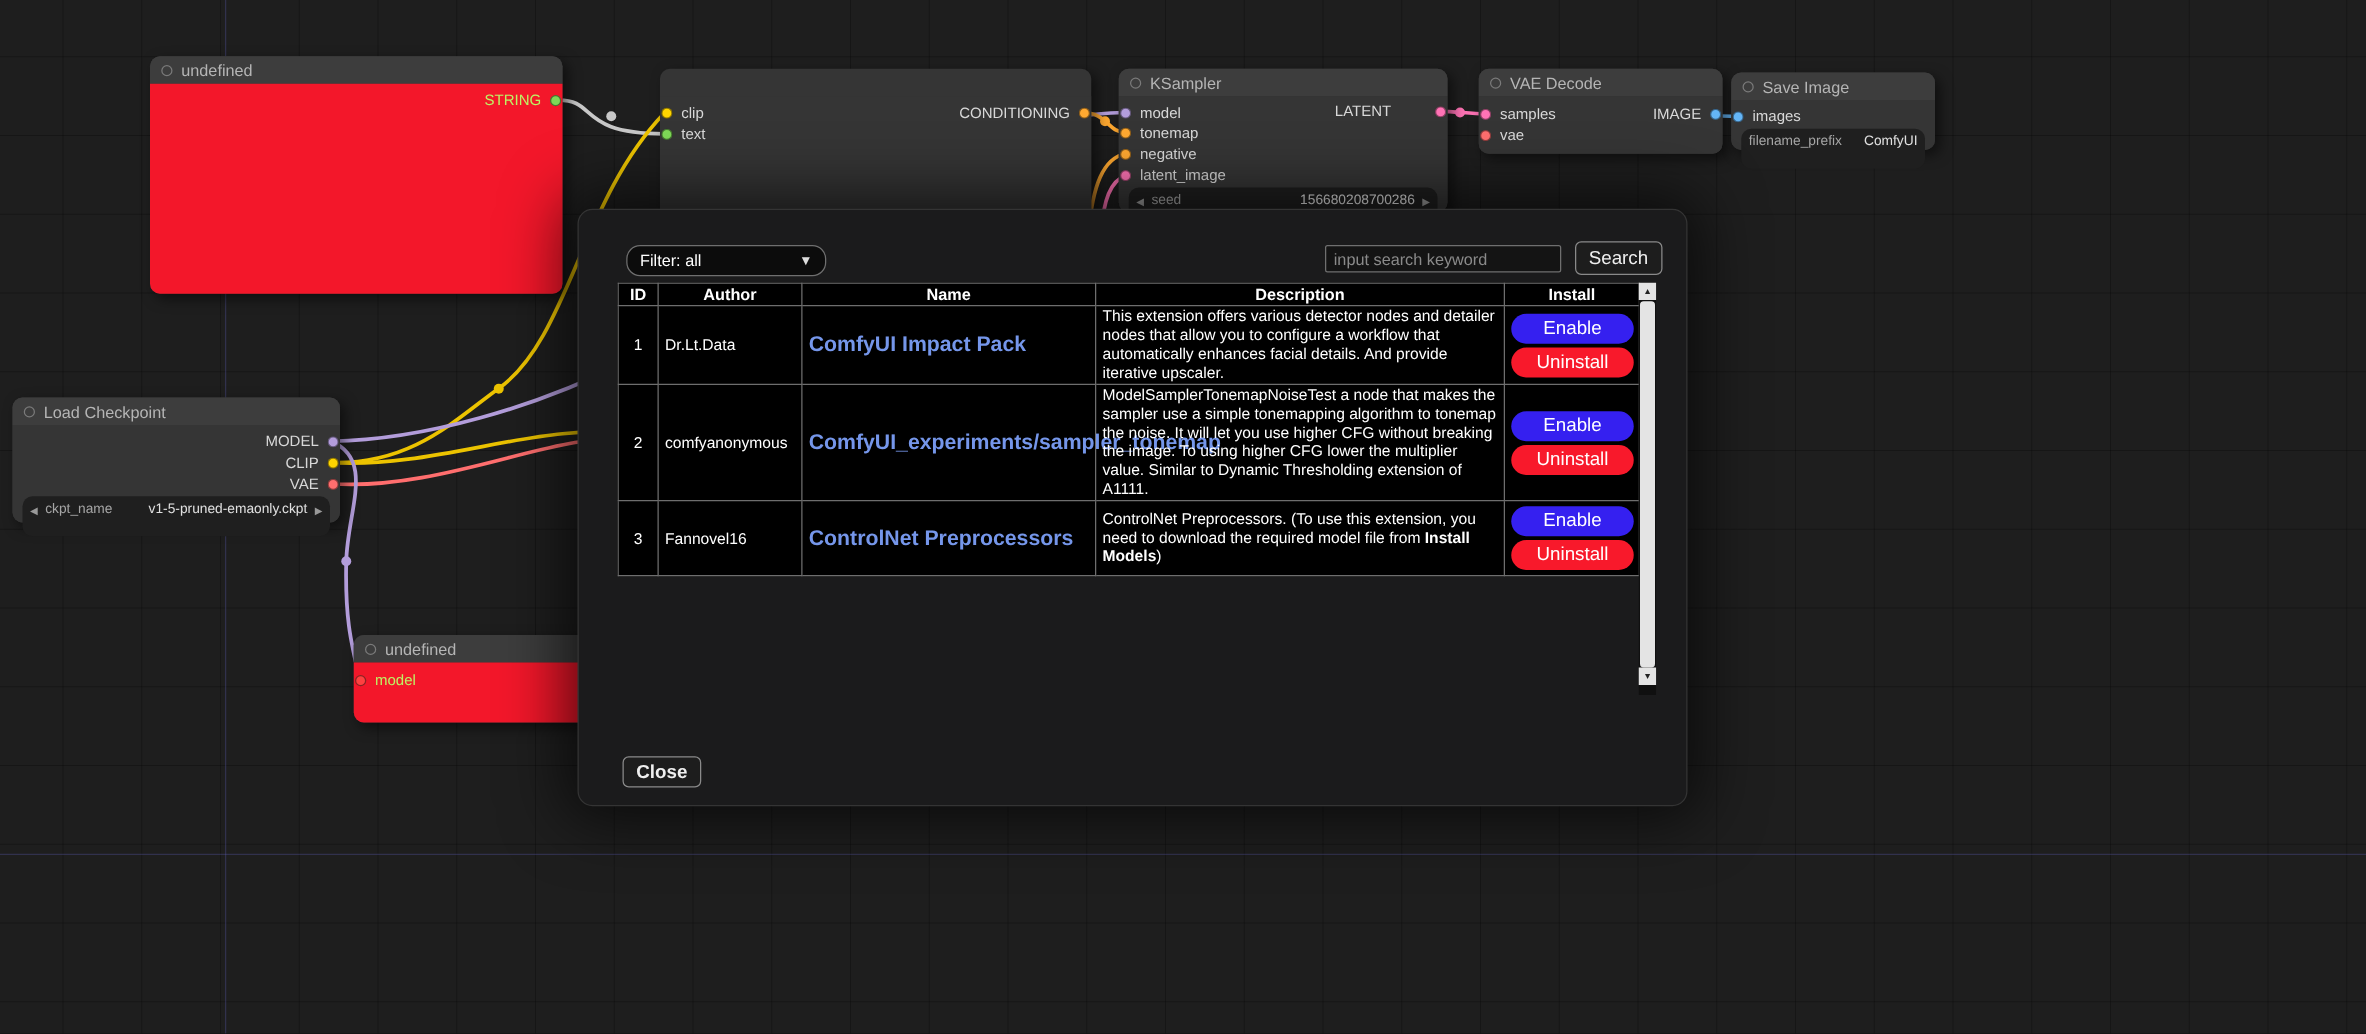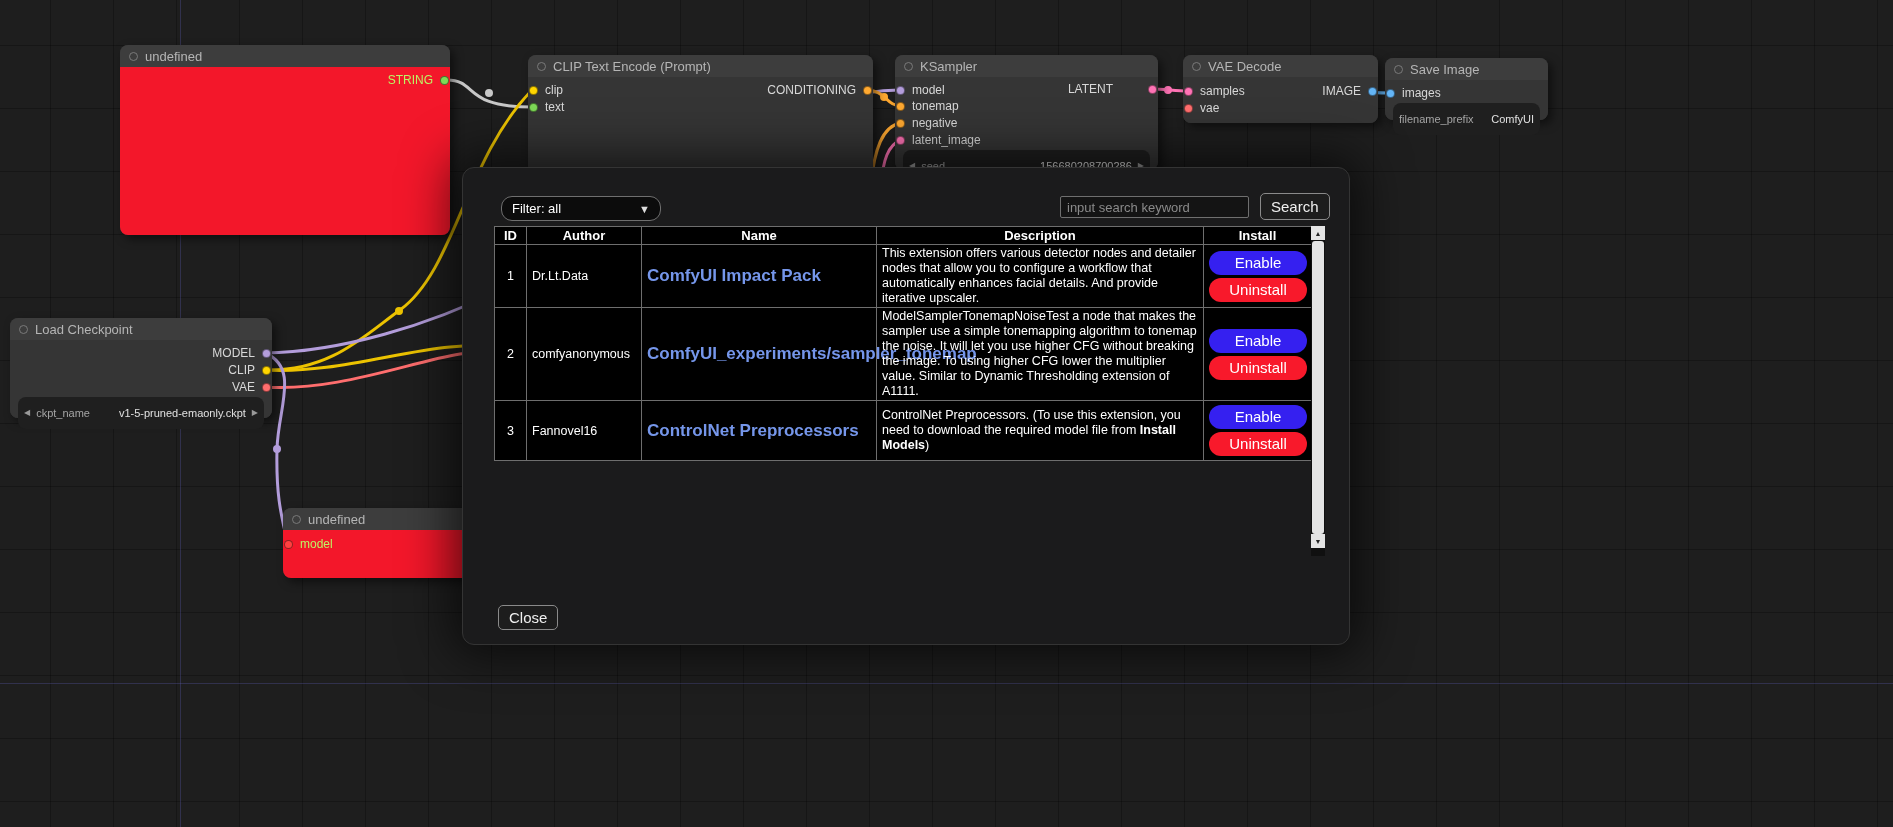--- a/index.html
+++ b/index.html
@@ -40,21 +40,21 @@
   .c-green  { background:#7ed957; }
   .c-yellow { background:#ffd500; }
   .c-orange { background:#ffa931; }
   .c-purple { background:#b39ddb; }
   .c-pink   { background:#ff73b5; }
   .c-salmon { background:#ff6e6e; }
   .c-blue   { background:#64b5f6; }
   .c-red    { background:#ff4040; }
 
   .widget { position:absolute; left:8px; right:8px; height:15px; background:#1f1f1f;
-            border-radius:8px; display:flex; align-items:center; gap:6px;
+            border-radius:8px; display:flex; align-items:flex-end; gap:6px;
             padding:16px 6px; font-size:11px; z-index:3; }
   .warrow { color:#999; font-size:8px; line-height:1; }
   .wlabel { color:#a5a5a5; white-space:nowrap; }
   .wvalue { color:#e0e0e0; margin-left:auto; white-space:nowrap; }
 
   
   .dialog { position:absolute; left:462px; top:167px; width:888px; height:478px; z-index:10;
             background:#1b1b1c; border:1px solid #343434; border-radius:12px;
             box-shadow:0 0 50px 10px rgba(0,0,0,0.65); }
   .filter-select { position:absolute; left:38px; top:28px; width:160px; height:25px;
@@ -64,21 +64,21 @@
   .filter-select .caret { font-size:11px; color:#ddd; }
   .search-input { position:absolute; left:597px; top:28px; width:189px; height:22px;
             background:#141414; border:1px solid #6f6f6f; border-radius:2px;
             color:#fff; font-size:13px; padding:0 6px; outline:none;
             font-family:"Liberation Sans", sans-serif; }
   .search-input::placeholder { color:#8a8a8a; }
   .btn-plain { background:#1d1d1d; border:1px solid #8a8a8a; border-radius:5px;
             color:#efefef; font-size:15px; padding:2px 10px; cursor:pointer;
             font-family:"Liberation Sans", sans-serif; }
   .search-btn { position:absolute; left:797px; top:25px; height:27px; }
-  .close-btn  { position:absolute; left:35px; top:437px; height:25px; }
+  .close-btn  { position:absolute; left:35px; top:437px; height:25px;font-weight:bold; }
 
   .table-wrap { position:absolute; left:31px; top:58px; width:831px; height:330px; overflow:hidden; }
   table.ext { border-collapse:collapse; table-layout:fixed; width:817px; background:#000; }
   table.ext th, table.ext td { border:1px solid #6e6e6e; color:#fff; }
   table.ext th { font-size:13px; font-weight:bold; padding:1px 2px; text-align:center; height:17px; }
   table.ext td { font-size:12.5px; padding:1px 5px; vertical-align:middle; }
   td.cell-id { text-align:center; }
   td.cell-desc { padding:1px 3px; line-height:15px; }
   a.ext-link { color:#7596ea; font-weight:bold; text-decoration:none; font-size:17px; }
   td.cell-install { text-align:center; padding:3px 2px; }
@@ -136,24 +136,20 @@
       <span>undefined</span>
     </div>
     <div class="node-body"></div>
     <div class="slot out" style="top:28px;">
       <span class="label">STRING</span>
       <span class="dot c-green"></span>
     </div>
   </div>
 
   <div class="node" style="left:528px;top:55px;width:345px;height:160px;">
-    <div class="node-title">
-      <span class="tdot"></span>
-      <span>CLIP Text Encode (Prompt)</span>
-    </div>
     <div class="node-body"></div>
     <div class="slot in" style="top:28px;">
       <span class="dot c-yellow"></span>
       <span class="label">clip</span>
     </div>
     <div class="slot in" style="top:45px;">
       <span class="dot c-green"></span>
       <span class="label">text</span>
     </div>
     <div class="slot out" style="top:28px;">

